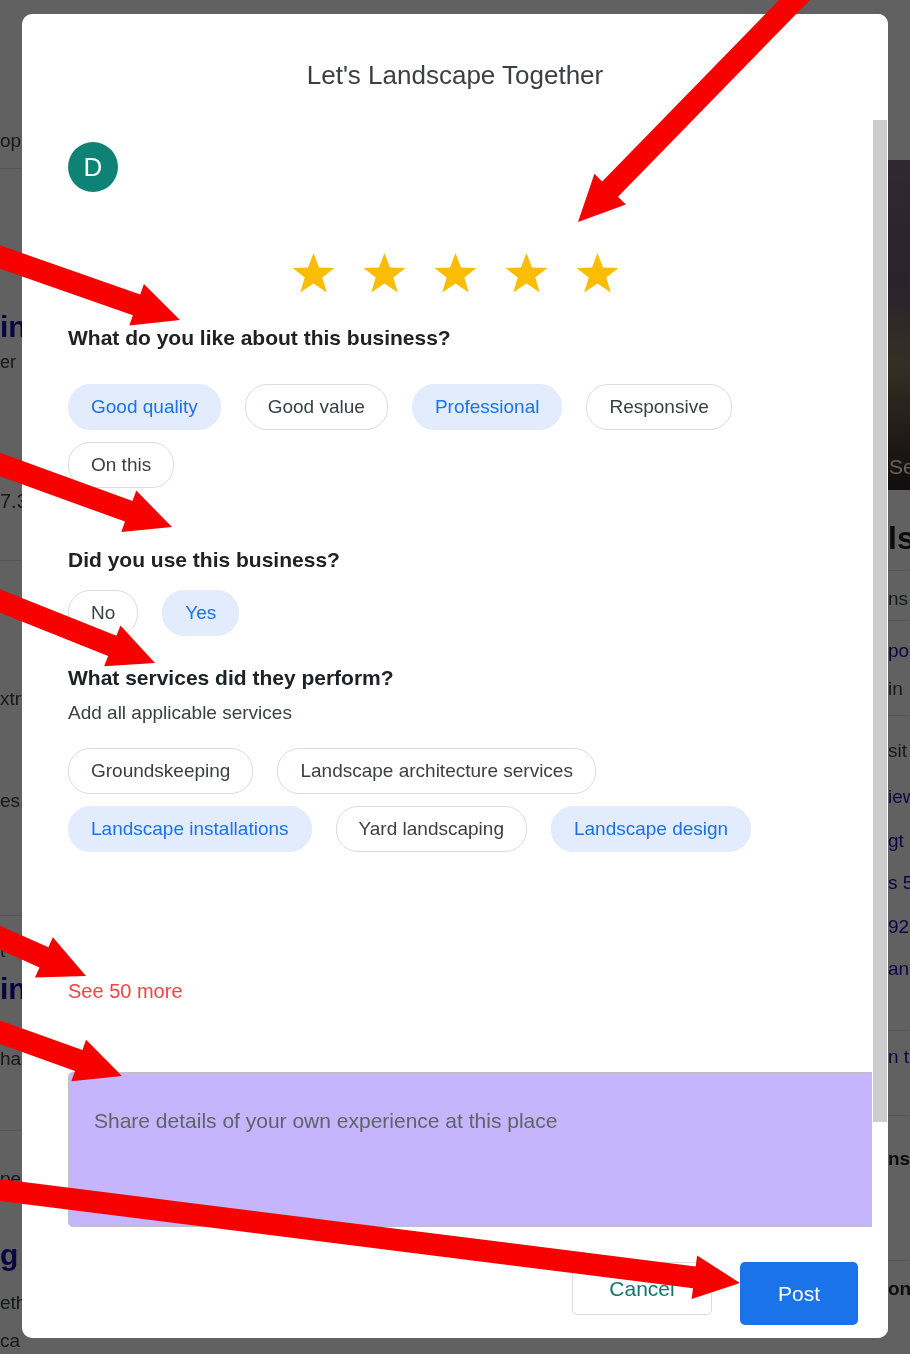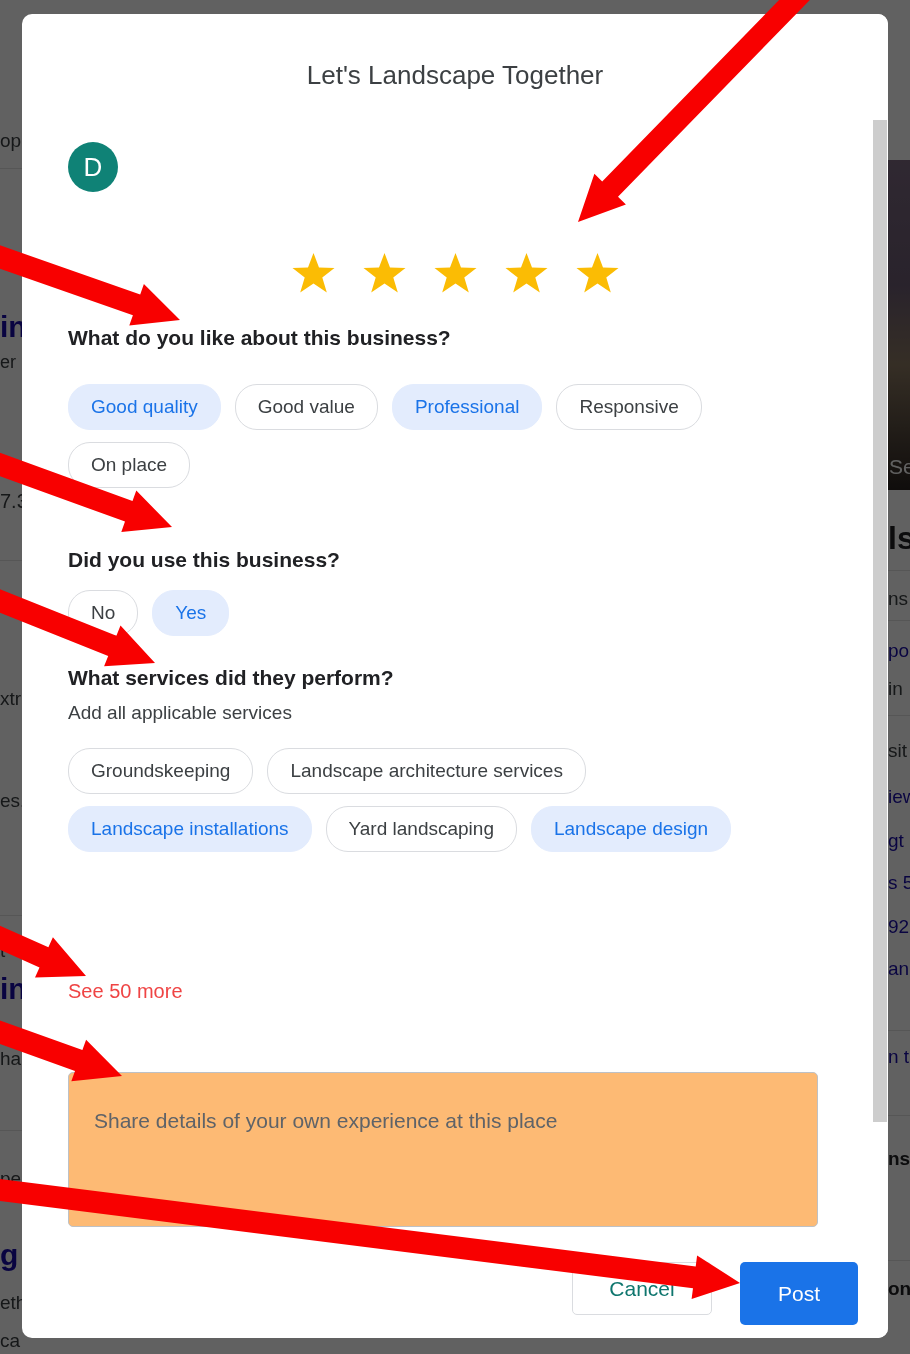--- a/index.html
+++ b/index.html
@@ -52,34 +52,34 @@
 
   
   #stars{position:absolute;top:238px;left:0;right:0;display:flex;
          justify-content:center;gap:28px;}
   .star{width:43px;height:42px;display:block;}
 
   
   .sec-title{position:absolute;left:46px;font-size:21px;font-weight:700;color:#202124;}
   .sec-sub{position:absolute;left:46px;font-size:19px;color:#3c4043;}
   .chip-rows{position:absolute;left:46px;right:50px;}
-  .chip-row{display:flex;gap:14px;margin-bottom:12px;}
+  .chip-row{display:flex;gap:24px;margin-bottom:12px;}
   .chip{
     border:1px solid #dadce0;border-radius:22px;height:46px;
     display:inline-flex;align-items:center;padding:0 22px;
     font-size:19px;color:#3c4043;background:#ffffff;box-sizing:border-box;
     white-space:nowrap;
   }
   .chip.sel{background:#e3ecfd;border-color:#e3ecfd;color:#1a73e8;}
   #see-more{position:absolute;left:46px;font-size:20px;color:#ef4444;cursor:pointer;}
 
   
   #review-box{
-    position:absolute;left:46px;top:1058px;width:750px;height:155px;
-    border:1px solid #bdc1c6;border-radius:5px;background:#fdba74;box-sizing:border-box;
+    position:absolute;left:46px;top:1058px;width:820px;height:155px;
+    border:1px solid #bdc1c6;border-radius:5px;background:#c4b5fd;box-sizing:border-box;
   }
   #review-placeholder{position:absolute;left:25px;top:36px;font-size:21px;color:#5f6368;}
 
   
   #btn-cancel{
     position:absolute;left:550px;top:1248px;width:140px;height:53px;
     border:1px solid #dadce0;border-radius:5px;background:#ffffff;
     color:#0f766e;font-size:21px;display:flex;align-items:center;justify-content:center;
     box-sizing:border-box;cursor:pointer;
   }
@@ -177,21 +177,21 @@
   <div id="sections-host">
       <div class="sec-title" style="top: 312px;">What do you like about this business?</div>
       <div class="chip-rows" style="top: 370px;">
         <div class="chip-row">
           <div class="chip sel" aria-pressed="true">Good quality</div>
           <div class="chip" aria-pressed="false">Good value</div>
           <div class="chip sel" aria-pressed="true">Professional</div>
           <div class="chip" aria-pressed="false">Responsive</div>
         </div>
         <div class="chip-row">
-          <div class="chip" aria-pressed="false">On place</div>
+          <div class="chip" aria-pressed="false">On this</div>
         </div>
       </div>
       <div class="sec-title" style="top: 534px;">Did you use this business?</div>
       <div class="chip-rows" style="top: 576px;">
         <div class="chip-row">
           <div class="chip" aria-pressed="false">No</div>
           <div class="chip sel" aria-pressed="true">Yes</div>
         </div>
       </div>
       <div class="sec-title" style="top: 652px;">What services did they perform?</div>

